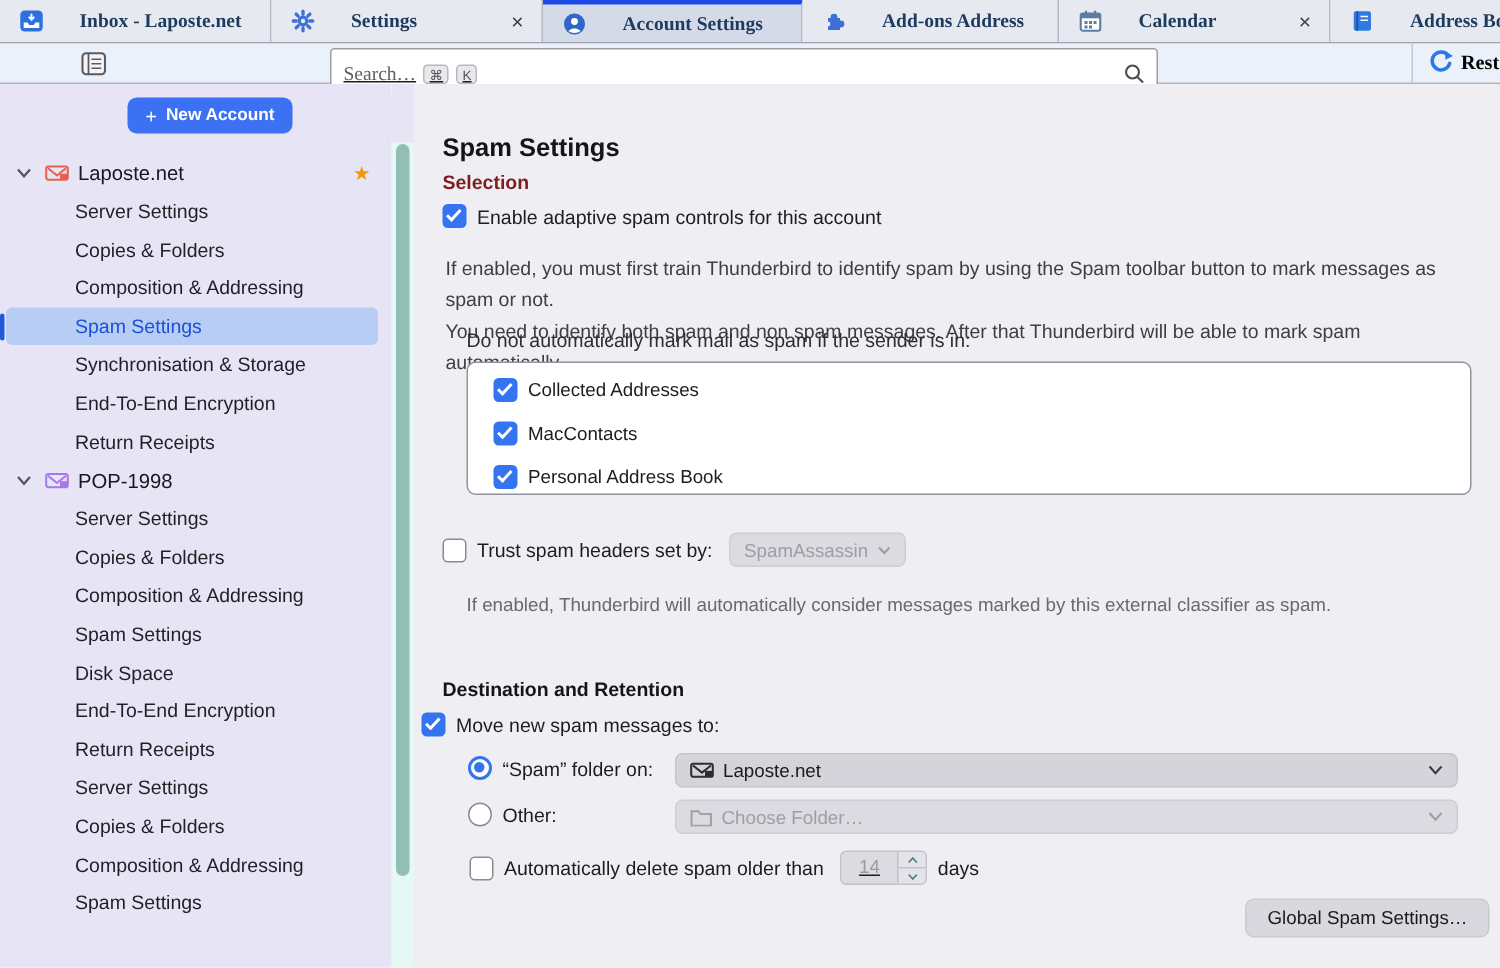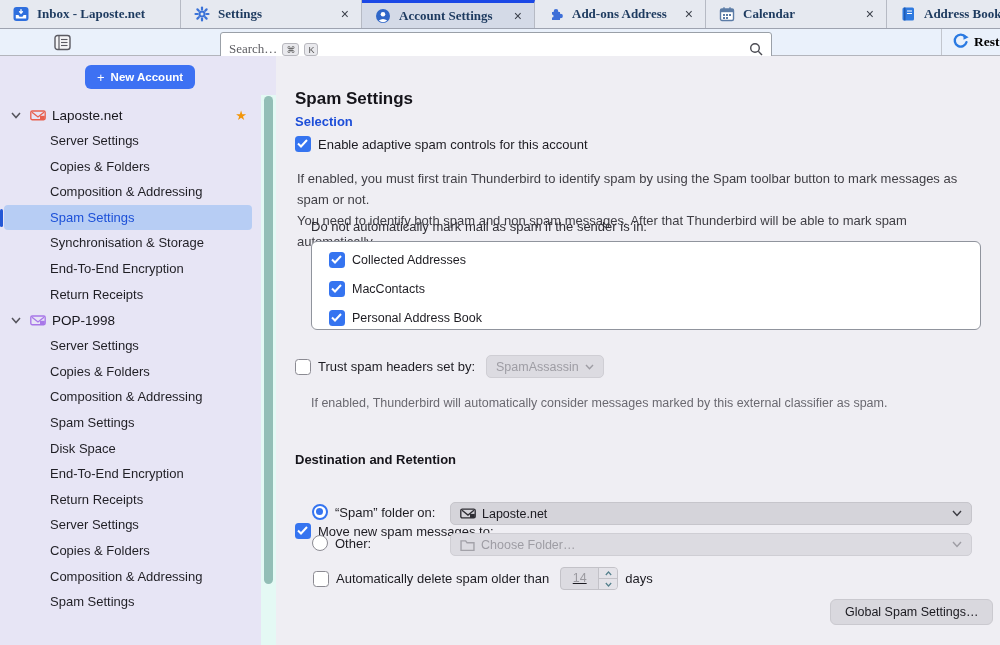--- a/index.html
+++ b/index.html
@@ -1,31 +1,31 @@
 <!DOCTYPE html>
 <html><head>
 <meta charset="utf-8">
 <style>
   * { margin:0; padding:0; box-sizing:border-box; }
   html,body { width:1000px; height:645px; overflow:hidden; }
   body { font-family:"Liberation Sans", sans-serif; font-size:13px; color:#1d1c22; background:#efeef3; position:relative; }
 
   
   .tabbar { position:absolute; top:0; left:0; width:1000px; height:29px; background:#e3e6ed; border-bottom:1px solid #9ea3b0; display:flex; }
-  .tab { position:relative; display:flex; align-items:center; gap:8px; padding:0 10px 0 13px; border-right:1px solid #b6bac4; background:#e6e9f0; overflow:hidden; }
+  .tab { position:relative; display:flex; align-items:center; gap:24px; padding:0 10px 0 13px; border-right:1px solid #b6bac4; background:#e6e9f0; overflow:hidden; }
   .tab .tlabel { font-family:"Liberation Serif", serif; font-weight:700; font-size:13px; color:#1d3a5f; white-space:nowrap; flex:1; }
   .tab .tclose { margin-left:auto; font-size:14px; color:#3a3f4a; line-height:1; padding:0 2px; }
   .tab.active { background:#d4dae7; border-top:3px solid #1b48e6; }
   .t1{width:181px;} .t2{width:181px;} .t3{width:173px;} .t4{width:171px;} .t5{width:181px;} .t6{flex:1; min-width:0; border-right:none;}
   .ticon { width:16px; height:16px; flex:0 0 16px; display:inline-flex; }
 
   
   .toolbar { position:absolute; top:29px; left:0; width:1000px; height:27px; background:#eaf1fb; border-bottom:1px solid #b3b5bc; }
   .nbicon { position:absolute; left:54px; top:5px; width:17px; height:17px; }
-  .searchbox { position:absolute; left:220px; top:3px; width:552px; height:21px; background:#ffffff; border:1px solid #9aa0a8; border-radius:3px; display:flex; align-items:center; padding:16px 8px; gap:5px; }
+  .searchbox { position:absolute; left:220px; top:3px; width:552px; height:21px; background:#ffffff; border:1px solid #9aa0a8; border-radius:3px; display:flex; align-items:center; padding:16px 8px; gap:5px;text-decoration:underline; }
   .searchbox .ph { font-family:"Liberation Serif", serif; color:#5f5f64; font-size:13px; }
   .searchbox kbd { font-family:"Liberation Sans", sans-serif; font-size:9px; color:#555; background:#e9e9ed; border:1px solid #b8b8be; border-radius:3px; padding:0 3px; line-height:12px; height:13px; display:inline-block; }
   .searchbox .mag { margin-left:auto; width:14px; height:14px; }
   .tb-divider { position:absolute; left:941px; top:0; width:1px; height:26px; background:#c2c6ce; }
   .restart { position:absolute; left:952px; top:4px; display:flex; align-items:center; gap:5px; width:48px; overflow:hidden; }
   .restart .rlabel { font-family:"Liberation Serif", serif; font-weight:700; font-size:13.5px; color:#000000; white-space:nowrap; }
 
   
   .bodywrap { position:absolute; top:56px; left:0; width:1000px; height:589px; display:flex; }
   .sidebar { width:261px; height:589px; background:#e7e5f5; overflow:hidden; }
@@ -41,21 +41,21 @@
   .acct-root { height:26px; display:flex; align-items:center; padding-left:10px; gap:6px; font-size:13.5px; color:#18171d; }
   .acct-root .chev { width:12px; height:12px; flex:0 0 12px; }
   .acct-root .aicon { width:16px; height:13px; flex:0 0 16px; margin-left:2px; }
   .acct-root .star { margin-left:auto; margin-right:14px; color:#f2960a; font-size:13px; }
   .acct-item { position:relative; height:25.6px; line-height:25.6px; margin:0 9px 0 4px; padding-left:46px; border-radius:4px; font-size:13px; color:#201f25; white-space:nowrap; }
   .acct-item.sel { background:#b7cdf4; color:#1c50d8; font-weight:500; }
   .acct-item.sel::before { content:""; position:absolute; left:-4px; top:4px; width:3px; height:18px; background:#2458d6; border-radius:2px; }
 
   
   .pg-title { position:absolute; left:19px; top:33px; font-size:17px; font-weight:600; color:#15141a; }
-  .h-selection { position:absolute; left:19px; top:58px; font-size:13px; font-weight:700; color:#1d4ed8; }
+  .h-selection { position:absolute; left:19px; top:58px; font-size:13px; font-weight:700; color:#7f1d1d; }
   .row { position:absolute; display:flex; align-items:center; gap:7px; }
   .cb { width:16px; height:16px; border-radius:3.5px; flex:0 0 16px; position:relative; }
   .cb.on { background:#3574f0; }
   .cb.off { background:#ffffff; border:1px solid #8b8a92; }
   .cb.on svg { position:absolute; left:2px; top:3px; }
   .radio { width:16px; height:16px; border-radius:50%; flex:0 0 16px; position:relative; }
   .radio.on { background:#fff; border:2.5px solid #3574f0; }
   .radio.on::after { content:""; position:absolute; left:2px; top:2px; width:7px; height:7px; border-radius:50%; background:#3574f0; }
   .radio.off { background:#fff; border:1px solid #8b8a92; }
   .para { position:absolute; left:21px; top:112px; width:692px; font-size:13px; line-height:21px; color:#3f3e44; }
@@ -312,21 +312,21 @@
         <svg class="chevdd" width="9" height="6" viewBox="0 0 9 6">
             <polyline points="1,1 4.5,4.7 8,1" fill="none" stroke="#9e9da4" stroke-width="1.4"></polyline>
           </svg>
       </span>
     </div>
 
     <div class="note">If enabled, Thunderbird will automatically consider messages marked by this external classifier as spam.</div>
 
     <div class="h-retention">Destination and Retention</div>
 
-    <div class="row" style="left:19px; top:419px;margin-top:48px;">
+    <div class="row" style="left:5px; top:419px;">
       <span class="cb on">
           <svg width="11" height="9" viewBox="0 0 11 9">
             <polyline points="1,4.5 4,7.5 10,1" fill="none" stroke="#fff" stroke-width="2"></polyline>
           </svg>
         </span>
       <span class="lbl">Move new spam messages to:</span>
     </div>
 
     <div class="row" style="left:36px; top:448px;">
       <span class="radio on"></span>

